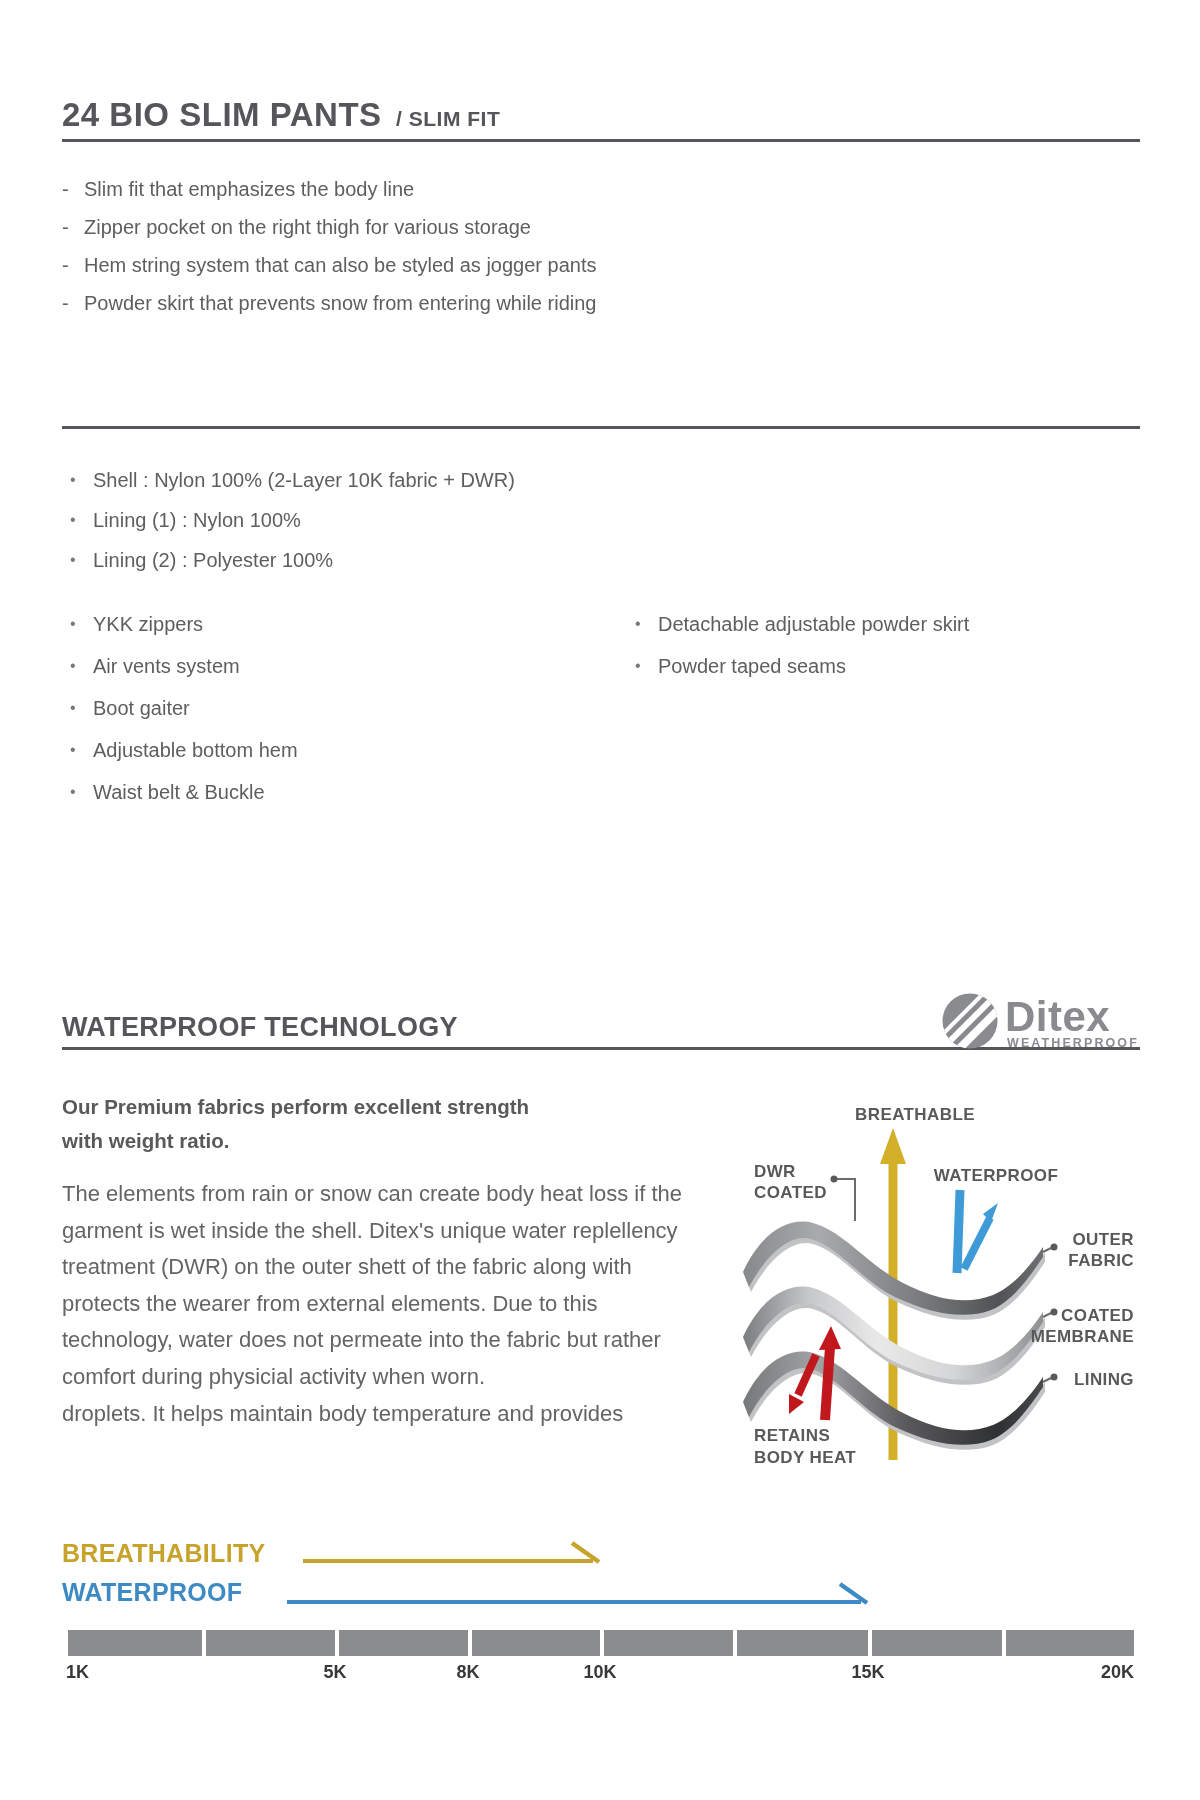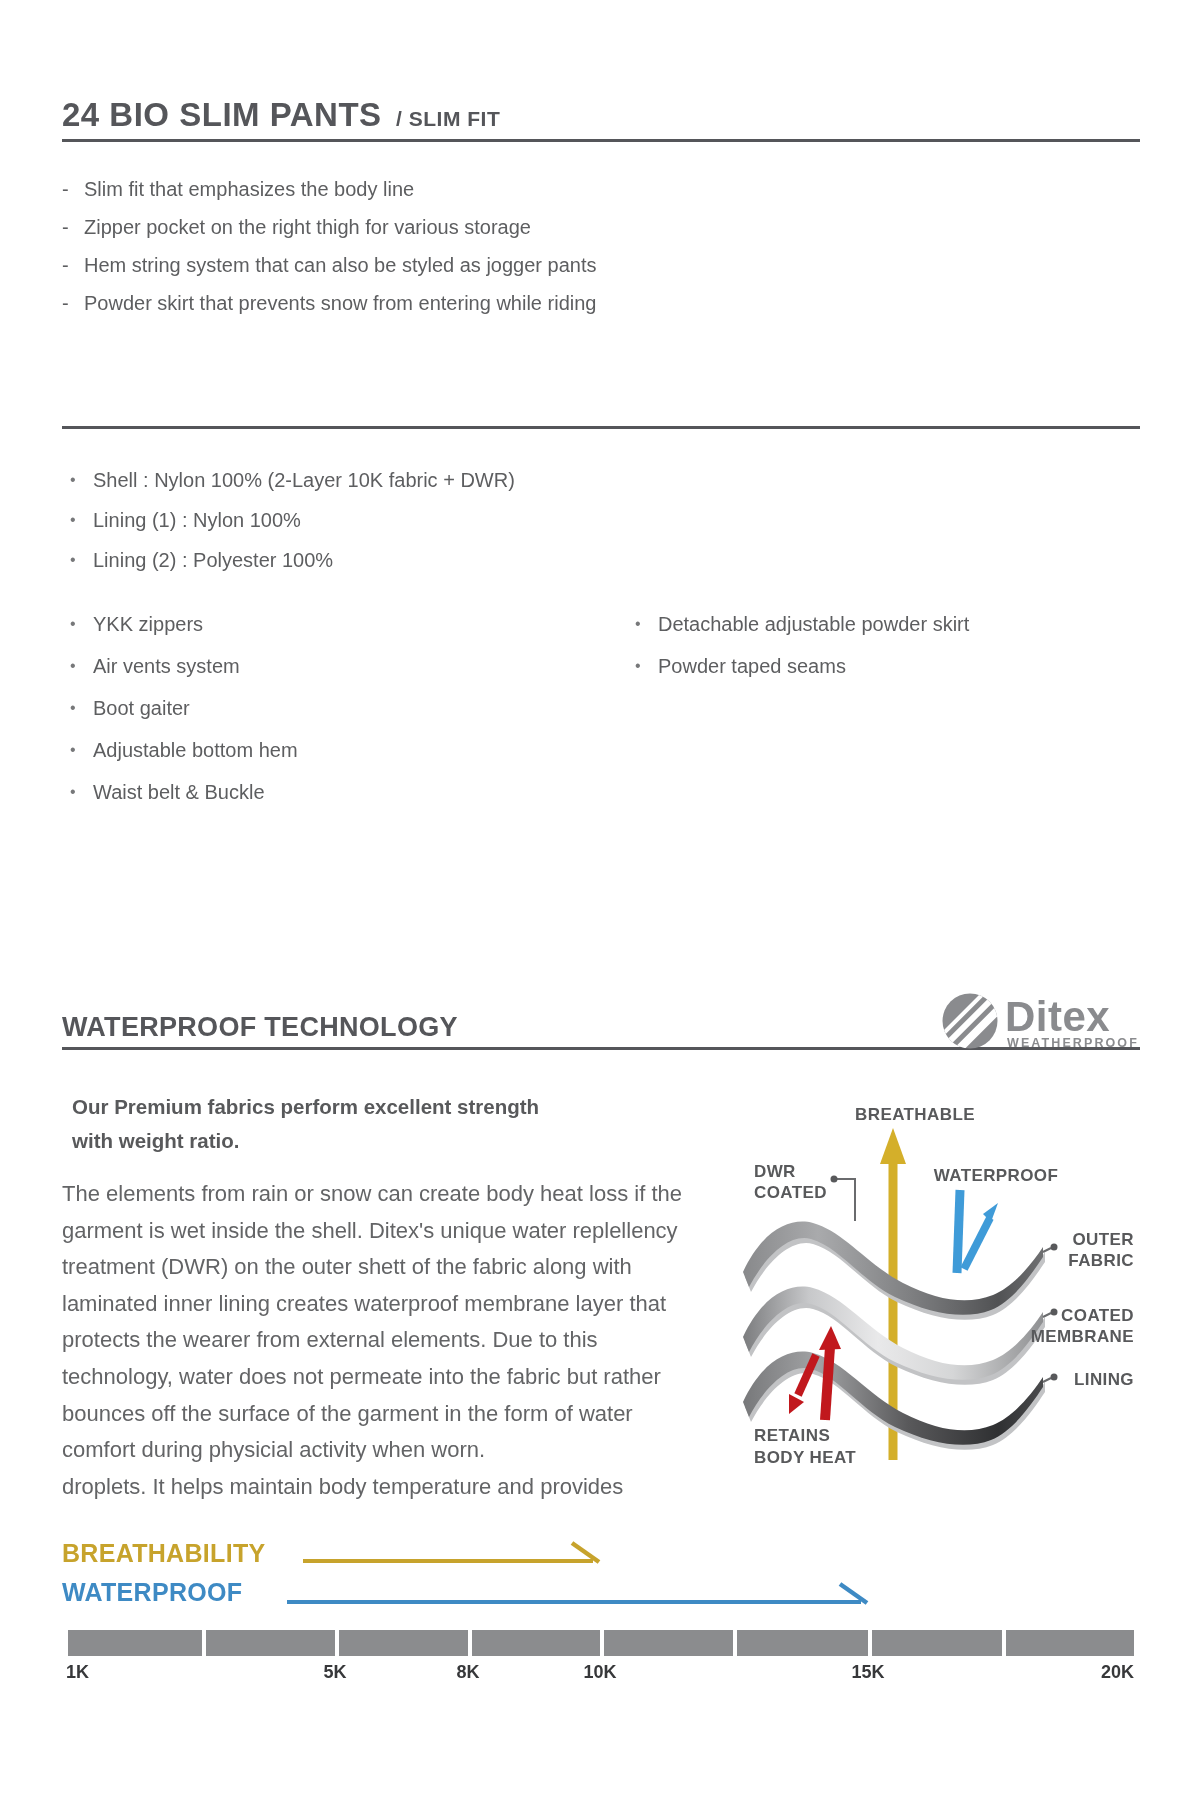--- a/index.html
+++ b/index.html
@@ -15,21 +15,21 @@
   .hl{left:62px;top:170px;font-size:20px;line-height:38px;}
   .hl-row{display:flex;}
   .hl-dash{width:22px;color:#5d5e60;}
   
   .sec-head{font-size:27px;font-weight:bold;color:#55565a;letter-spacing:0.3px;white-space:nowrap;}
   
   .dotlist{font-size:20px;}
   .dot-row{display:flex;align-items:baseline;}
   .dot{width:23px;color:#77787a;font-size:16px;position:relative;top:-2px;}
   
-  .intro{left:72px;top:1090px;font-size:20.5px;font-weight:bold;color:#58595b;line-height:34px;}
+  .intro{left:62px;top:1090px;font-size:20.5px;font-weight:bold;color:#58595b;line-height:34px;}
   .para{left:62px;top:1176px;font-size:22px;line-height:36.6px;color:#636466;}
   
   .meter-label{font-weight:bold;font-size:25px;letter-spacing:0.3px;white-space:nowrap;}
   .bar{left:68px;top:1630px;width:1066px;height:26px;background:#8b8c8e;}
   .bar-gap{position:absolute;top:0;width:4px;height:26px;background:#ffffff;}
   .tick{position:absolute;top:1662px;font-size:18px;font-weight:bold;color:#37383a;}
   svg text{font-family:"Liberation Sans", sans-serif;}
 </style>
 </head>
 <body>
@@ -134,24 +134,22 @@
   </svg>
 
   <div class="abs intro">
     <div>Our Premium fabrics perform excellent strength</div>
     <div>with weight ratio.</div>
   </div>
   <div class="abs para">
     <div>The elements from rain or snow can create body heat loss if the</div>
     <div>garment is wet inside the shell. Ditex's unique water replellency</div>
     <div>treatment (DWR)  on the outer shett of the fabric along with</div>
-    <div>laminated inner lining creates waterproof membrane layer that</div>
     <div>protects the wearer from external elements. Due to this</div>
     <div>technology, water does not permeate into the fabric but rather</div>
-    <div>bounces off the surface of the garment in the form of water</div>
     <div>comfort during physicial activity when worn.</div>
     <div>droplets. It helps maintain body temperature and provides</div>
   </div>
 
   <svg class="abs" style="left:640px;top:1095px;" width="500" height="385" viewBox="0 0 500 385">
     <defs>
       <path id="ribbon" d="M0,55 C20,12 48,0 70,6 C100,14 125,48 160,66 C195,84 225,88 250,78 C270,70 288,48 300,30 L300,40 C288,58 270,84 248,93 C222,103 188,97 152,80 C118,63 96,30 68,22 C46,16 22,40 6,70 Z"></path>
       <linearGradient id="g1" x1="0" y1="0" x2="1" y2="0">
         <stop offset="0" stop-color="#88898b"></stop>
           <stop offset="0.25" stop-color="#a9aaac"></stop>

